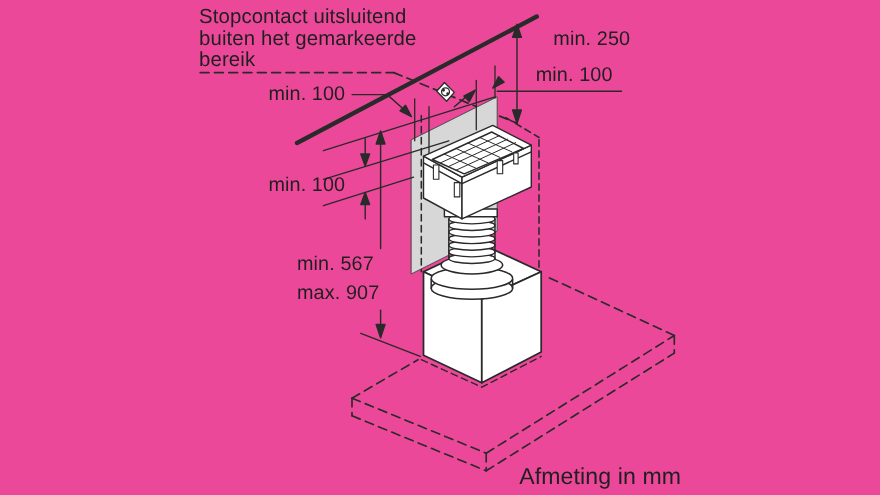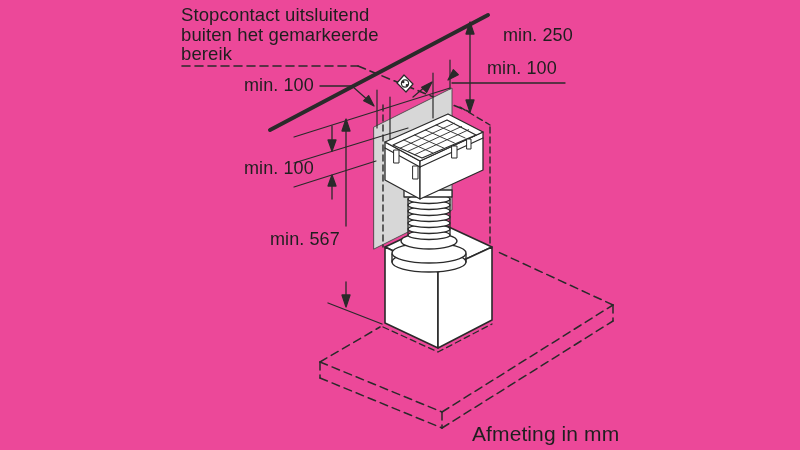--- a/index.html
+++ b/index.html
@@ -162,16 +162,17 @@
   <div class="lbl dim" id="dim-250">min. 250</div>
 
   <div class="lbl dim" id="dim-100-right">min. 100</div>
 
   <div class="lbl dim" id="dim-100-left-top">min. 100</div>
 
   <div class="lbl dim" id="dim-100-left-mid">min. 100</div>
 
   <div class="lbl dim dim-right" id="dim-567">min. 567</div>
 
+  <div class="lbl dim dim-right" id="dim-907">max. 907</div>
 
 
   <div class="lbl caption" id="caption-units">Afmeting in mm</div>
 </div>
 
 </body></html>

